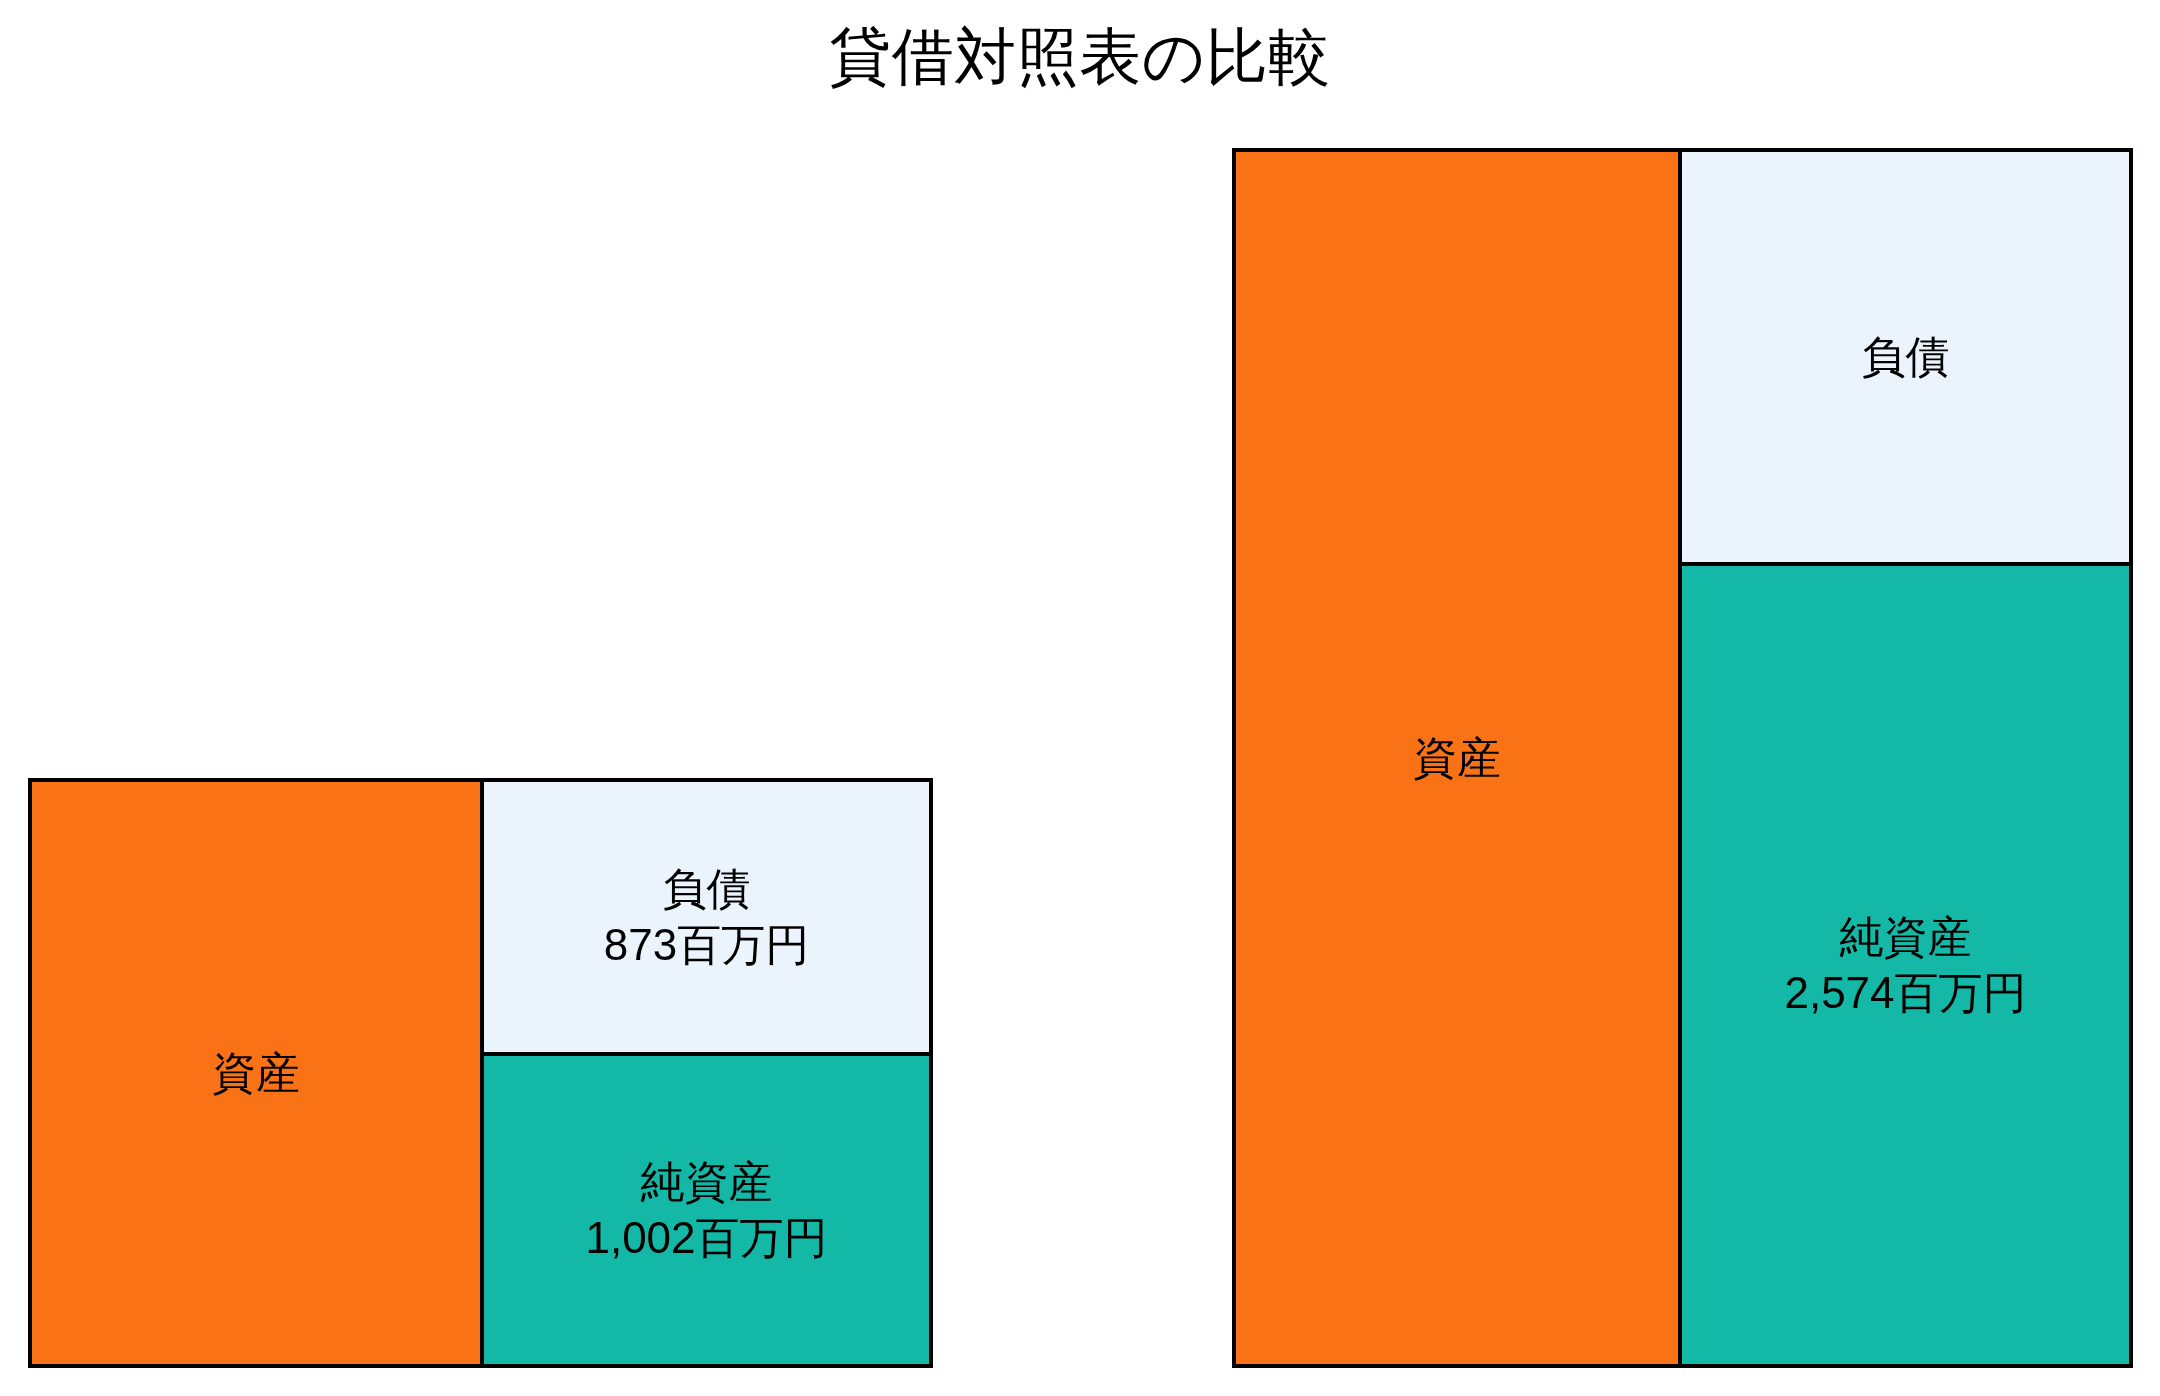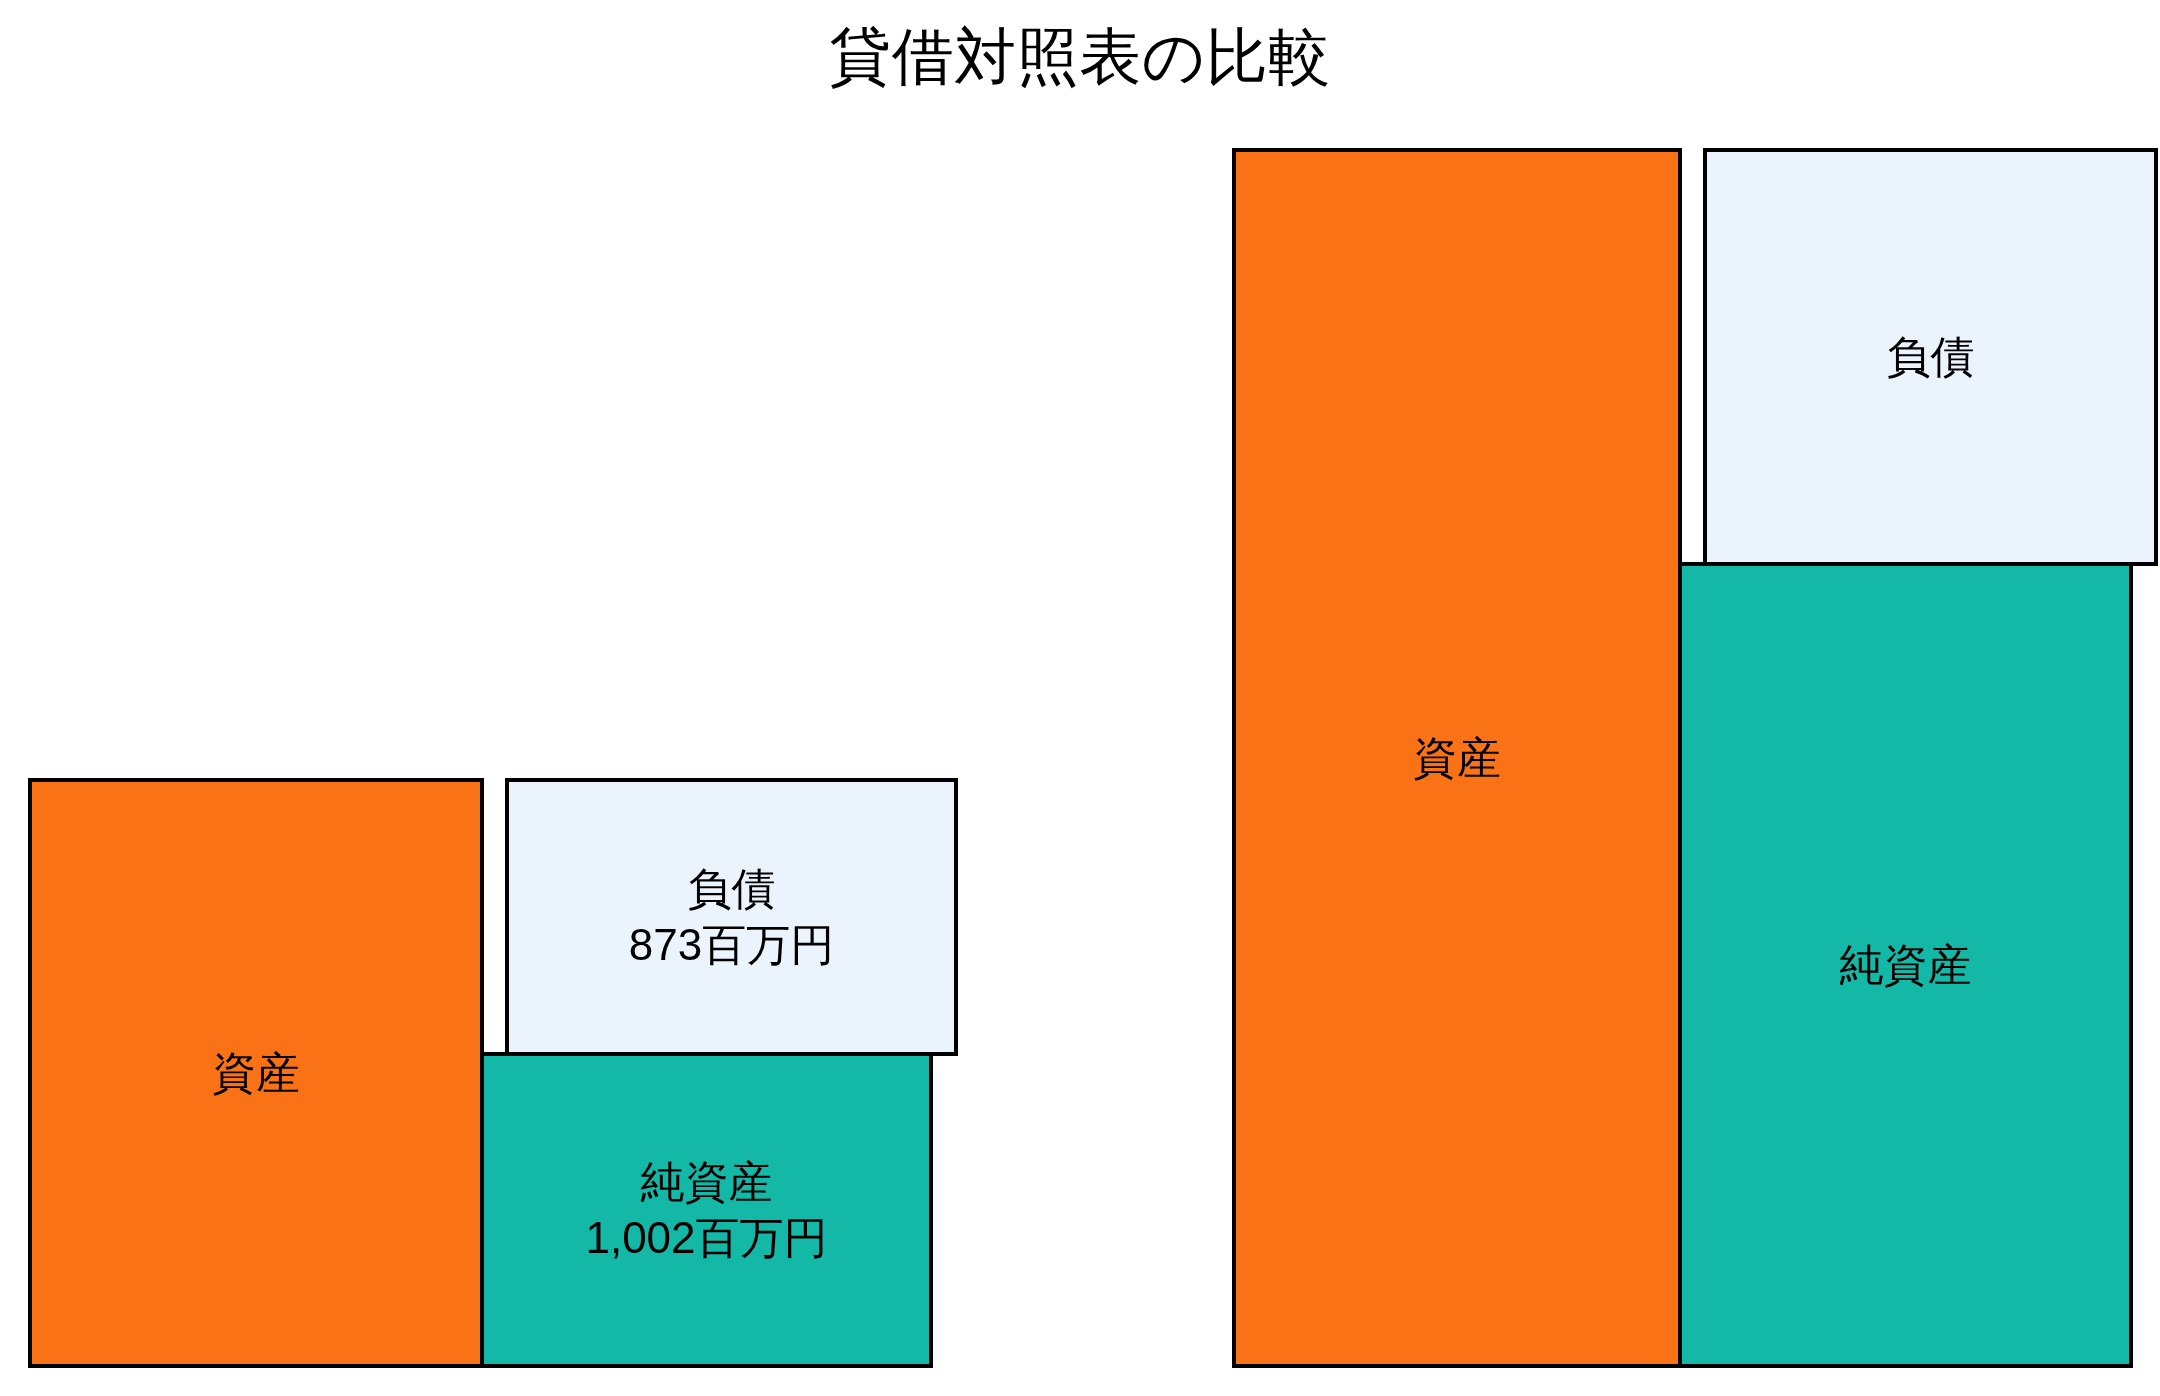--- a/index.html
+++ b/index.html
@@ -38,21 +38,21 @@
   .bs-block {
     position: absolute;
     box-sizing: border-box;
     border: 4px solid #000000;
     display: flex;
     align-items: center;
     justify-content: center;
     text-align: center;
   }
   .block-asset    { background: #f97316; }
-  .block-liab     { background: #ebf3fc; margin-left: 25px; }
+  .block-liab     { background: #ebf3fc; }
   .block-netasset { background: #14b8a6; }
 
   .block-text {
     font-size: 44px;
     line-height: 1.27;
     color: #000000;
     white-space: nowrap;
     padding: 0 4px;
   }
   .block-text .lbl,
@@ -113,18 +113,19 @@
 
     <div class="bs-block block-liab liab">
       <div class="block-text">
         <span class="lbl">負債</span>
       </div>
     </div>
 
     <div class="bs-block block-netasset netasset">
       <div class="block-text">
         <span class="lbl">純資産</span>
+        <span class="val">2,574百万円</span>
       </div>
     </div>
 
   </div>
 
 </div>
 
 </body></html>

